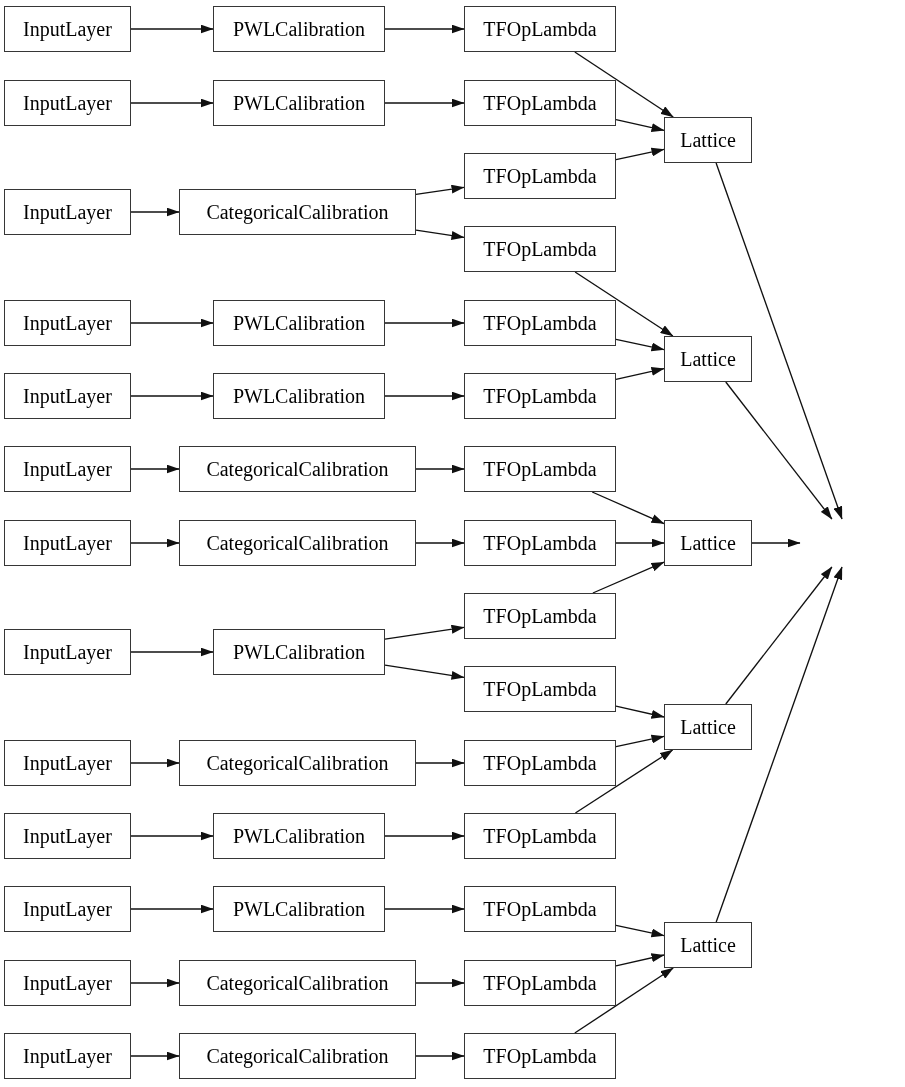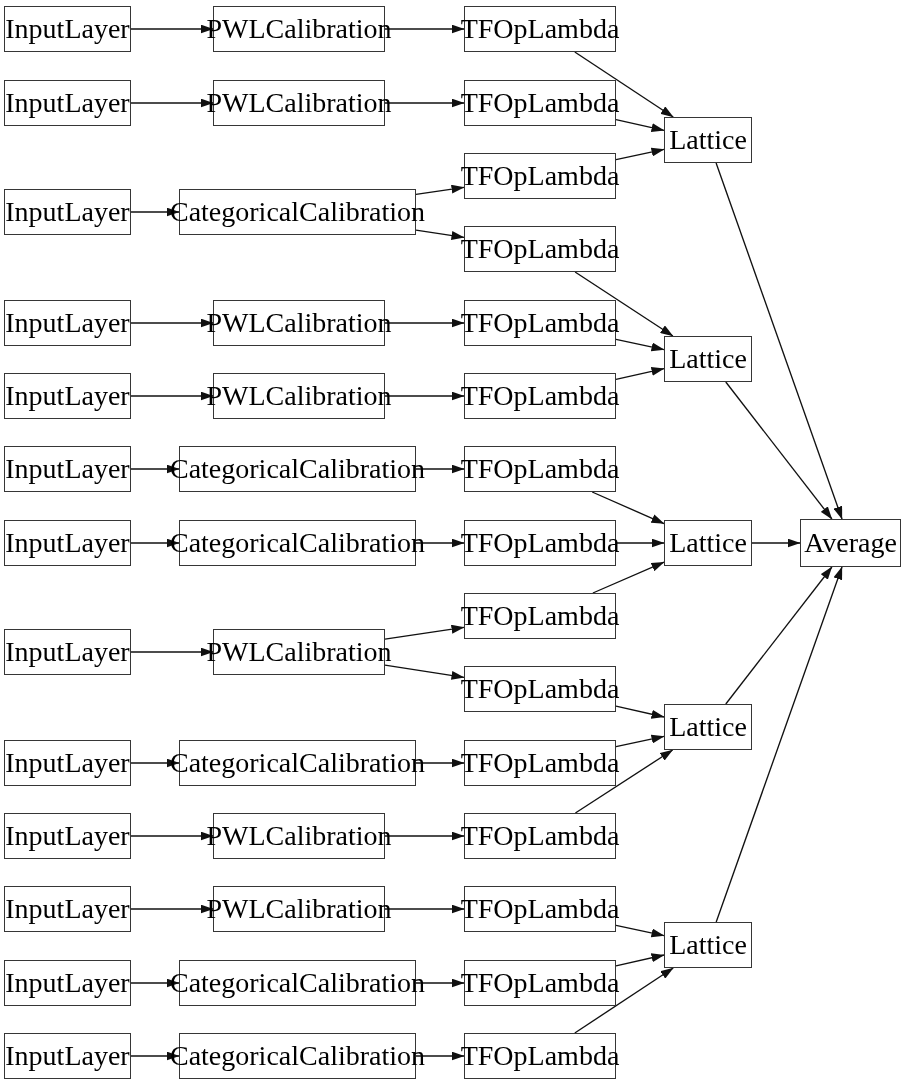--- a/index.html
+++ b/index.html
@@ -30,21 +30,21 @@
     height: 1087px;
   }
   .node {
     position: absolute;
     box-sizing: border-box;
     background: #ffffff;
     border: 1.6px solid #363636;
     display: flex;
     align-items: center;
     justify-content: center;
-    font-size: 28px;
+    font-size: 20px;
     line-height: 1;
     color: #000000;
     white-space: nowrap;
   }
   .edge-line {
     stroke: #101010;
     stroke-width: 1.35;
     fill: none;
   }
 </style>
@@ -149,15 +149,14 @@
       <div class="node" style="left: 464px; top: 740px; width: 152px; height: 46px;">TFOpLambda</div>
       <div class="node" style="left: 464px; top: 813px; width: 152px; height: 46px;">TFOpLambda</div>
       <div class="node" style="left: 464px; top: 886px; width: 152px; height: 46px;">TFOpLambda</div>
       <div class="node" style="left: 464px; top: 960px; width: 152px; height: 46px;">TFOpLambda</div>
       <div class="node" style="left: 464px; top: 1033px; width: 152px; height: 46px;">TFOpLambda</div>
       <div class="node" style="left: 664px; top: 117px; width: 88px; height: 46px;">Lattice</div>
       <div class="node" style="left: 664px; top: 336px; width: 88px; height: 46px;">Lattice</div>
       <div class="node" style="left: 664px; top: 520px; width: 88px; height: 46px;">Lattice</div>
       <div class="node" style="left: 664px; top: 704px; width: 88px; height: 46px;">Lattice</div>
       <div class="node" style="left: 664px; top: 922px; width: 88px; height: 46px;">Lattice</div>
-      <div class="node" style="left: 800px; top: 519px; width: 101px; height: 48px;">Average</div>
     </div>
 </div>
 
 </body></html>

